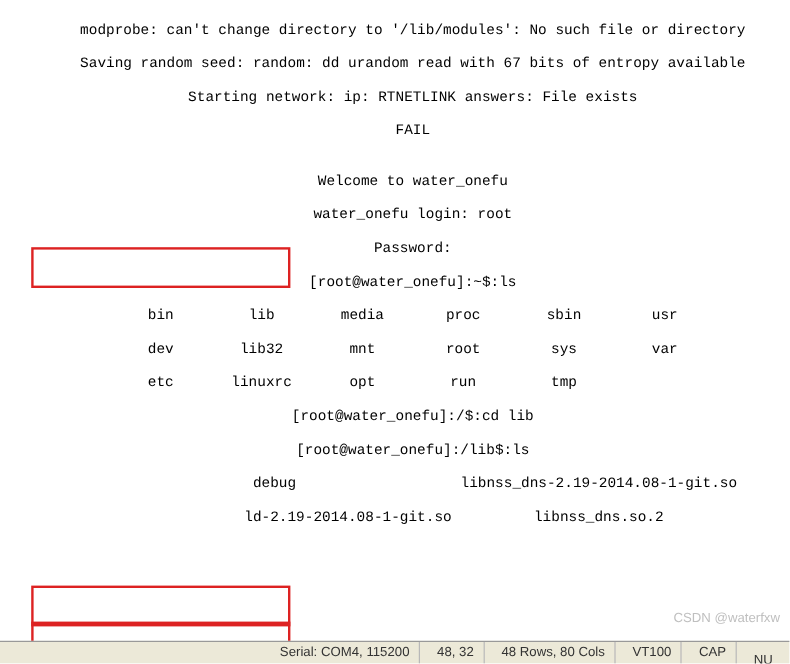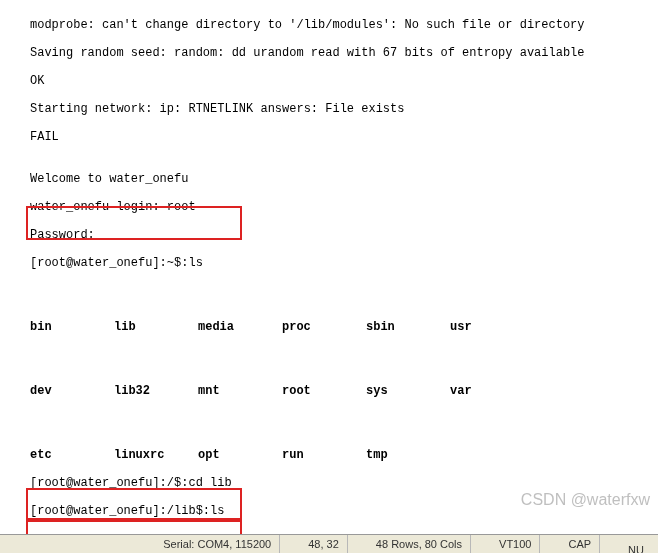--- a/index.html
+++ b/index.html
@@ -12,54 +12,54 @@
     width: 658px;
     height: 553px;
     overflow: hidden;
     position: relative;
   }
   .terminal {
     padding: 4px 0 0 2px;
     line-height: 14px;
     white-space: pre;
   }
-  .row { display: block; }
-  .bold { font-weight: bold; margin-top: 36px; }
+  .row { display: block; text-align: center; }
+  .bold { font-weight: normal; }
   .indent { padding-left: 28px; }
   .red-box {
     position: absolute;
     border: 2px solid #d22;
     background: transparent;
     pointer-events: none;
   }
   .box1 { left: 26px; top: 206px; width: 212px; height: 30px; }
   .box2 { left: 26px; top: 488px; width: 212px; height: 30px; }
   .box3 { left: 26px; top: 518px; width: 212px; height: 15px; }
   .watermark {
     position: absolute;
     right: 8px;
-    bottom: 44px;
+    bottom: 32px;
     color: rgba(128,128,128,0.5);
     font-family: Arial, sans-serif;
-    font-size: 16px;
+    font-size: 11px;
     pointer-events: none;
   }
   .statusbar {
     position: absolute;
     left: 0; right: 0; bottom: 0;
     height: 18px;
     border-top: 1px solid #999;
     background: #ece9d8;
     font-family: Tahoma, Arial, sans-serif;
     font-size: 11px;
     color: #333;
     display: flex;
     align-items: center;
     padding: 0 6px;
-    gap: 20px;
+    gap: 6px;
   }
   .sb-cell {
     border-right: 1px solid #b8b8b8;
     padding: 0 8px;
     height: 100%;
     display: flex;
     align-items: center;
   }
   .sb-cell:last-child { border-right: none; margin-top: 12px; }
   .sb-flex { flex: 1; }
@@ -71,21 +71,20 @@
   .c4 { width: 84px; }
   .c5 { width: 84px; }
   .lcol { display:inline-block; width: 310px; }
 </style>
 </head>
 <body>
 
 <div class="terminal">
 <span class="row indent">modprobe: can't change directory to '/lib/modules': No such file or directory</span>
 <span class="row indent">Saving random seed: random: dd urandom read with 67 bits of entropy available</span>
-<span class="row indent">OK</span>
 <span class="row indent">Starting network: ip: RTNETLINK answers: File exists</span>
 <span class="row indent">FAIL</span>
 <span class="row indent"></span>
 <span class="row indent">Welcome to water_onefu</span>
 <span class="row indent">water_onefu login: root</span>
 <span class="row indent">Password:</span>
 <span class="row indent">[root@water_onefu]:~$:ls</span>
 <span class="row indent bold"><span class="col c0">bin</span><span class="col c1">lib</span><span class="col c2">media</span><span class="col c3">proc</span><span class="col c4">sbin</span><span class="col c5">usr</span></span>
 <span class="row indent bold"><span class="col c0">dev</span><span class="col c1">lib32</span><span class="col c2">mnt</span><span class="col c3">root</span><span class="col c4">sys</span><span class="col c5">var</span></span>
 <span class="row indent bold"><span class="col c0">etc</span><span class="col c1">linuxrc</span><span class="col c2">opt</span><span class="col c3">run</span><span class="col c4">tmp</span><span class="col c5"></span></span>

